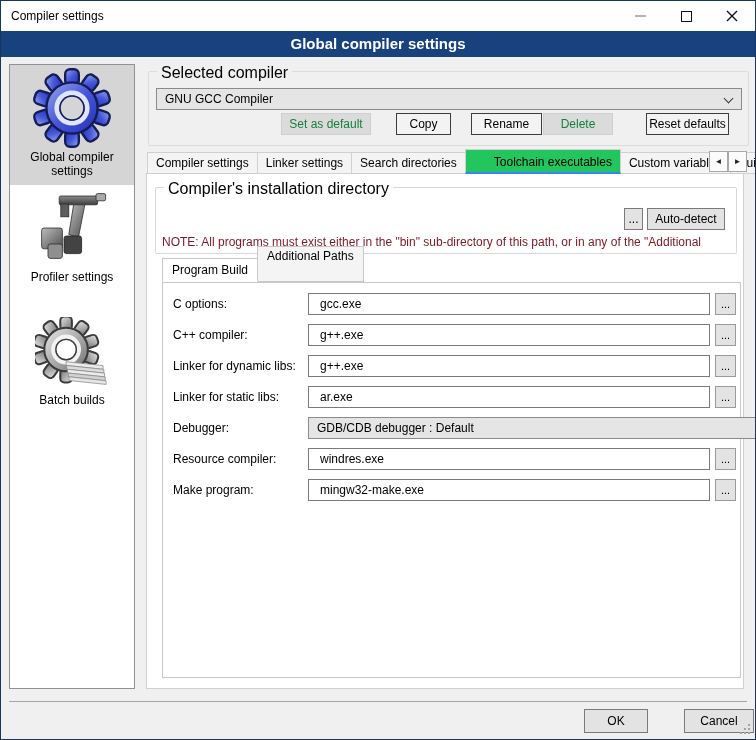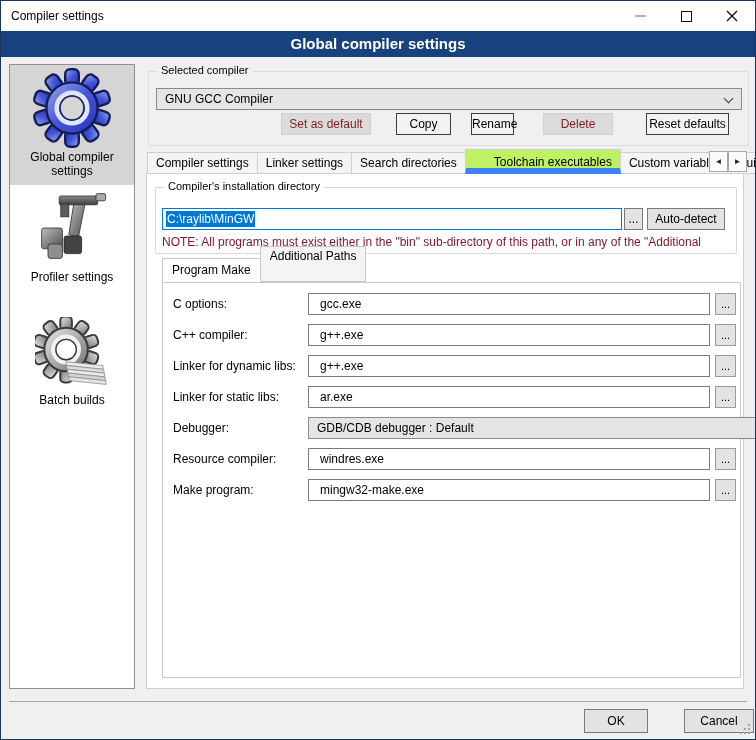--- a/index.html
+++ b/index.html
@@ -27,42 +27,42 @@
   
   .sidebar { position:absolute; left:8px; top:7px; width:126px; height:625px;
              background:#fff; border:1px solid #919191; }
   .sb-item { position:absolute; left:0; width:124px; text-align:center; cursor:default; }
   .sb-item.selected { background:#d5d5d5; }
   .sb-icon { display:block; margin:0 auto; }
   .sb-label { display:block; font-size:12px; line-height:14px; padding:2px 4px 0 4px; }
 
   
   .groupbox { position:absolute; border:1px solid #dcdcdc; border-radius:2px; }
-  .glabel { position:absolute; top:-8px; left:8px; padding:0 4px; font-size:11px; white-space:nowrap; }
+  .glabel { position:absolute; top:-8px; left:8px; padding:0 4px; font-size:16px; white-space:nowrap; }
   .glabel.on-gray { background:#f0f0f0; }
   .glabel.on-white { background:#ffffff; }
 
   
   .combo { position:absolute; height:22px; background:#e5e5e5; border:1px solid #8a8a8a;
            display:flex; align-items:center; padding:0 24px 0 8px; font-size:12px; }
   .chev { position:absolute; right:9px; top:6px; width:7px; height:7px;
           border-right:1.6px solid #3a3a3a; border-bottom:1.6px solid #3a3a3a;
           transform:rotate(45deg); }
 
   
   .btn { position:absolute; height:22px; font-family:inherit; font-size:12px; text-align:center;
          background:#f3f3f3; border:1px solid #3c3c3c; cursor:pointer; padding:0; }
-  .btn.disabled { background:#dbdbdb; border:1px solid #cfcfcf; color:#7f1d1d; }
+  .btn.disabled { background:#dbdbdb; border:1px solid #cfcfcf; color:#15803d; }
   .btn.soft { background:#e3e3e3; border:1px solid #7a7a7a; }
 
   
   .tabstrip { position:absolute; left:146px; top:94px; height:23px; display:flex; align-items:flex-end; }
   .tab { height:22px; line-height:21px; padding:0 8px; background:#f4f4f4; border:1px solid #d0d0d0;
          margin-right:-1px; white-space:nowrap; font-size:12px; }
-  .tab.active { height:25px; line-height:24px; background:#bef264; border-bottom:6px solid #3b82f6;
+  .tab.active { height:25px; line-height:24px; background:#22c55e; border-bottom:2px solid #3b82f6;
                 position:relative; z-index:3;padding-left:28px; }
   .tab.clipped { width:32px; overflow:hidden; padding-right:0; }
   .tab-arrow { position:absolute; top:94px; width:19px; height:21px; background:#fbfbfb;
                border:1px solid #a8a8a8; font-size:8px; line-height:19px; text-align:center; color:#222; }
 
   
   .tabpanel { position:absolute; left:145px; top:116px; width:598px; height:516px;
               background:#fff; border:1px solid #d0d0d0; }
 
   
@@ -218,21 +218,21 @@
 
     <div class="groupbox" style="left:147px; top:14px; width:601px; height:75px;">
       <span class="glabel on-gray">Selected compiler</span>
     </div>
     <div class="combo" style="left:155px; top:31px; width:586px;">
       <span>GNU GCC Compiler</span>
       <span class="chev"></span>
     </div>
     <button class="btn disabled" style="left:280px; top:56px; width:90px;">Set as default</button>
     <button class="btn" style="left:395px; top:56px; width:55px;">Copy</button>
-    <button class="btn" style="left:470px; top:56px; width:43px;">Rename</button>
+    <button class="btn" style="left:470px; top:56px; width:71px;">Rename</button>
     <button class="btn disabled" style="left:542px; top:56px; width:70px;">Delete</button>
     <button class="btn" style="left:645px; top:56px; width:83px;">Reset defaults</button>
 
     <div class="tabstrip">
       <div class="tab">Compiler settings</div>
       <div class="tab">Linker settings</div>
       <div class="tab">Search directories</div>
       <div class="tab active">Toolchain executables</div>
       <div class="tab">Custom variables</div>
       <div class="tab clipped">Build options</div>
@@ -243,30 +243,27 @@
     <div class="tab-arrow" style="left:727px;">
       <span>►</span>
     </div>
 
     <div class="tabpanel">
 
       <div class="groupbox" style="left:8px; top:13px; width:582px; height:67px; border-color:#d8d8d8;">
         <span class="glabel on-white">Compiler's installation directory</span>
       </div>
 
-      <div class="path-input">
-        <span class="path-sel">C:\raylib\MinGW</span>
-      </div>
       <button class="btn soft" style="left:477px; top:34px; width:19px;">...</button>
       <button class="btn soft" style="left:500px; top:34px; width:78px;">Auto-detect</button>
 
       <div class="note">NOTE: All programs must exist either in the "bin" sub-directory of this path, or in any of the "Additional</div>
 
       <div class="subtabs">
-        <div class="subtab active">Program Make</div>
+        <div class="subtab active">Program Build</div>
         <div class="subtab">Additional Paths</div>
       </div>
 
       <div class="pane">
         <div>
             <div class="tc-row" style="top: 10px;">
     <span class="tc-label">C options:</span>
     <span class="tc-input-wrap">
       <input class="tc-input" type="text" value="gcc.exe" style="">
     </span>

